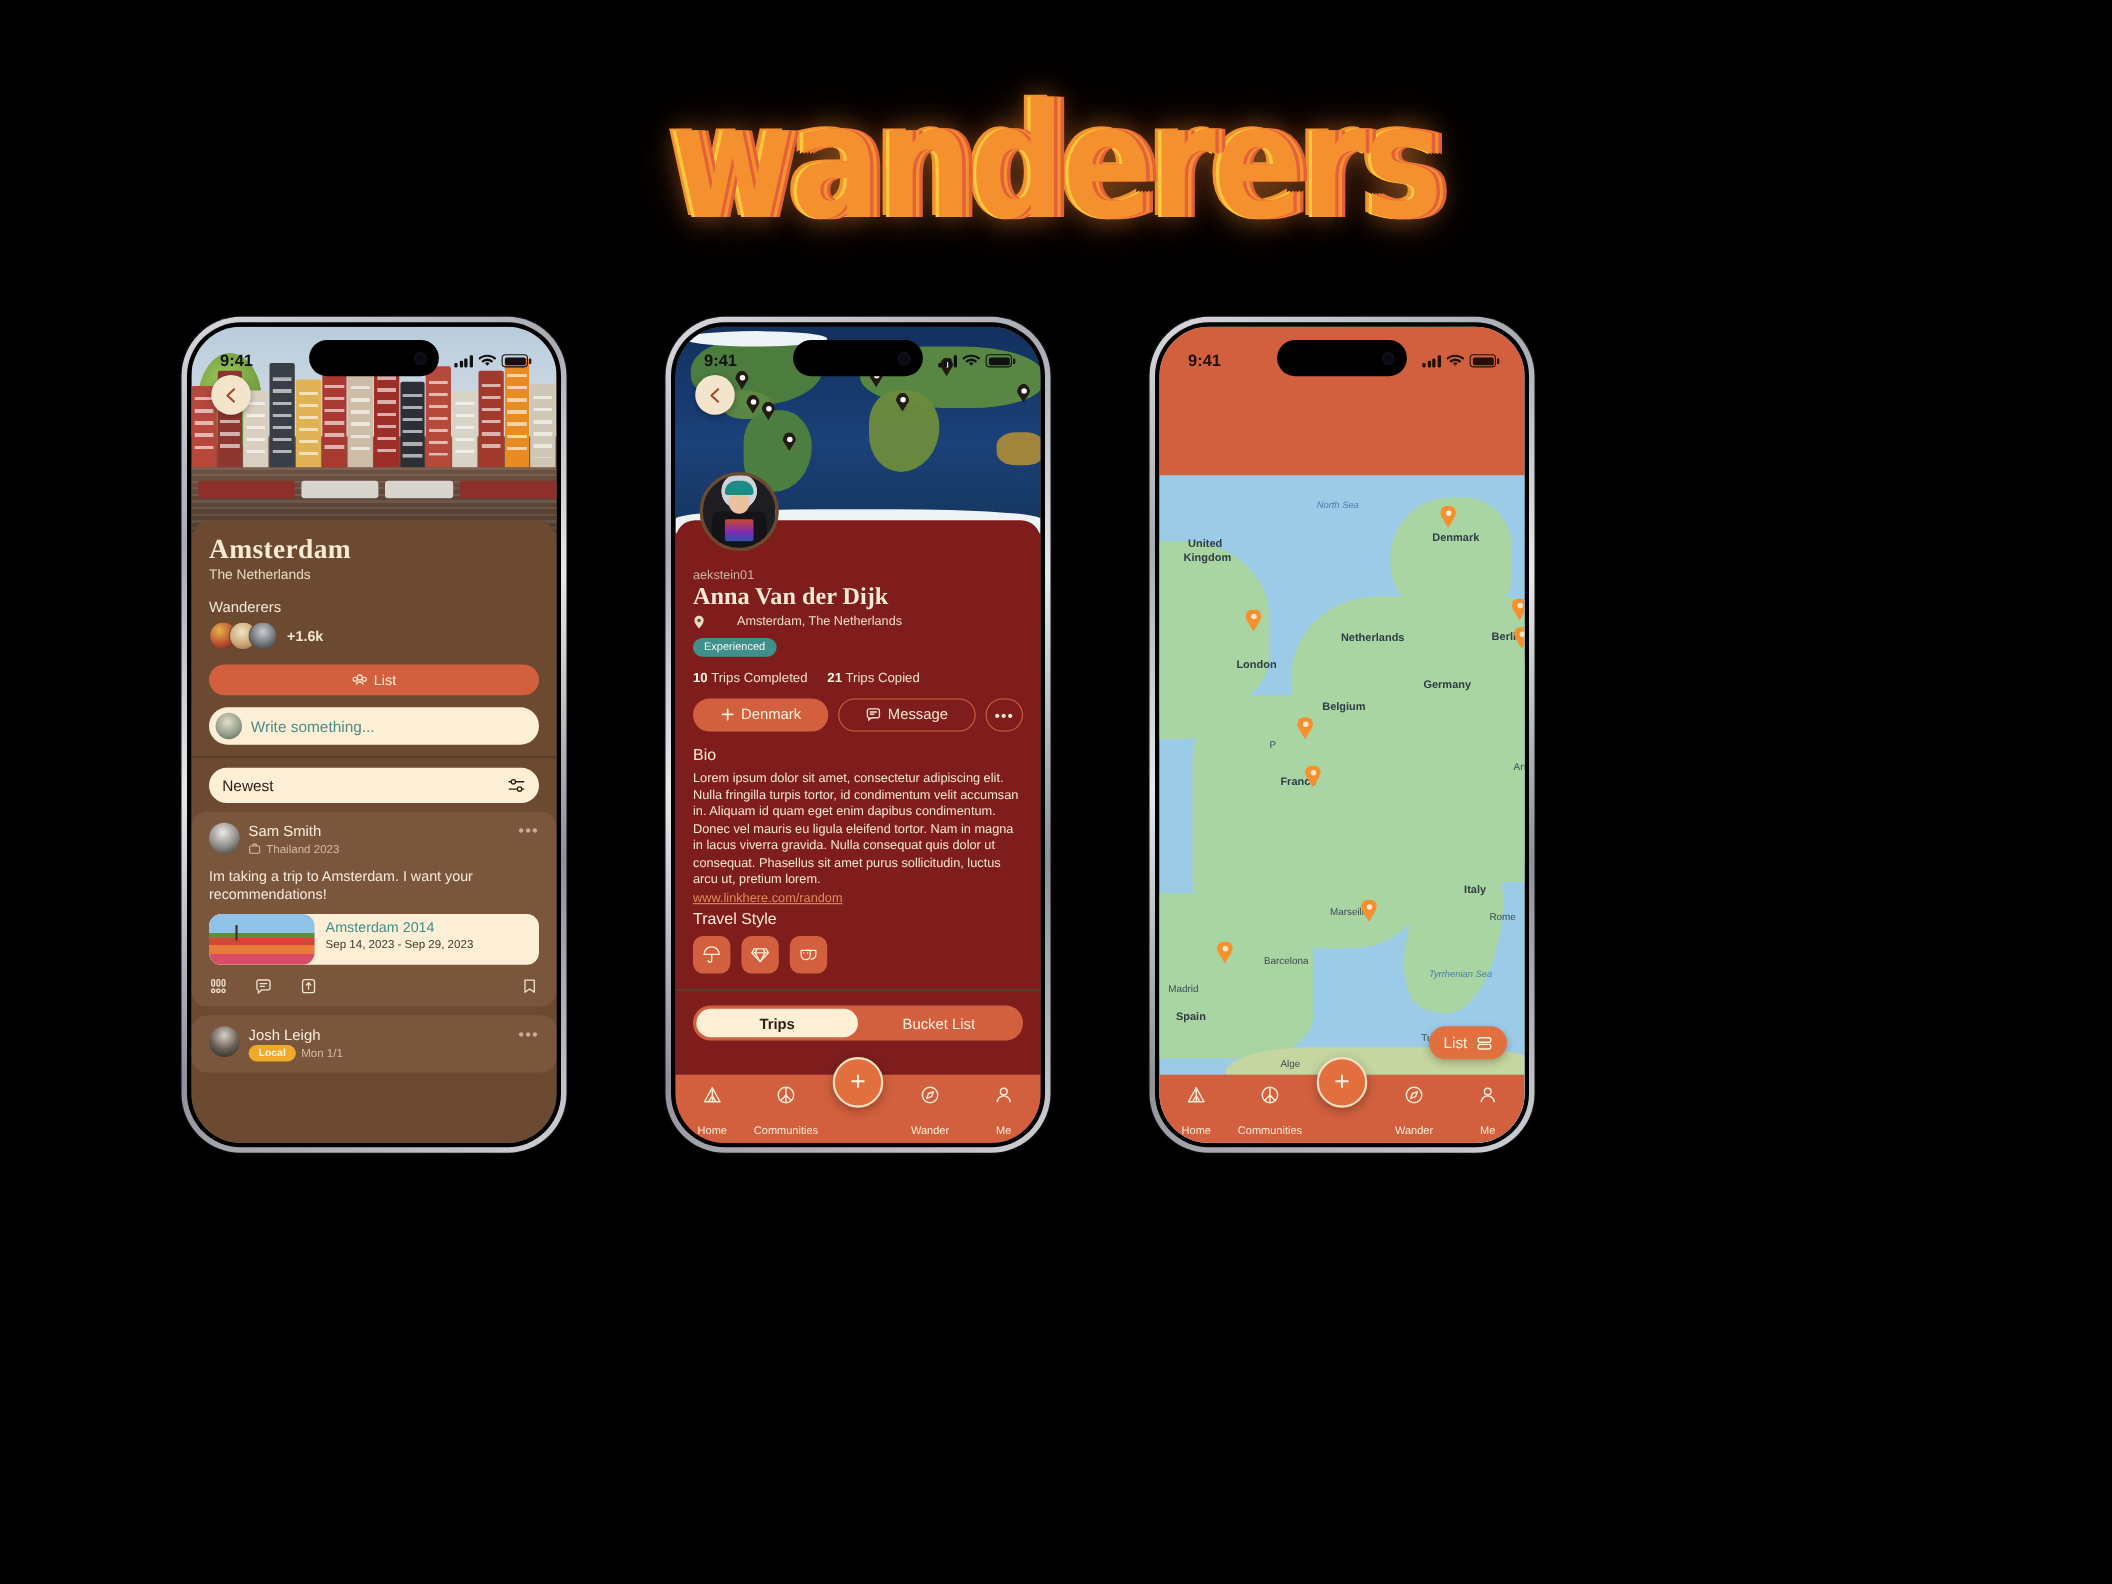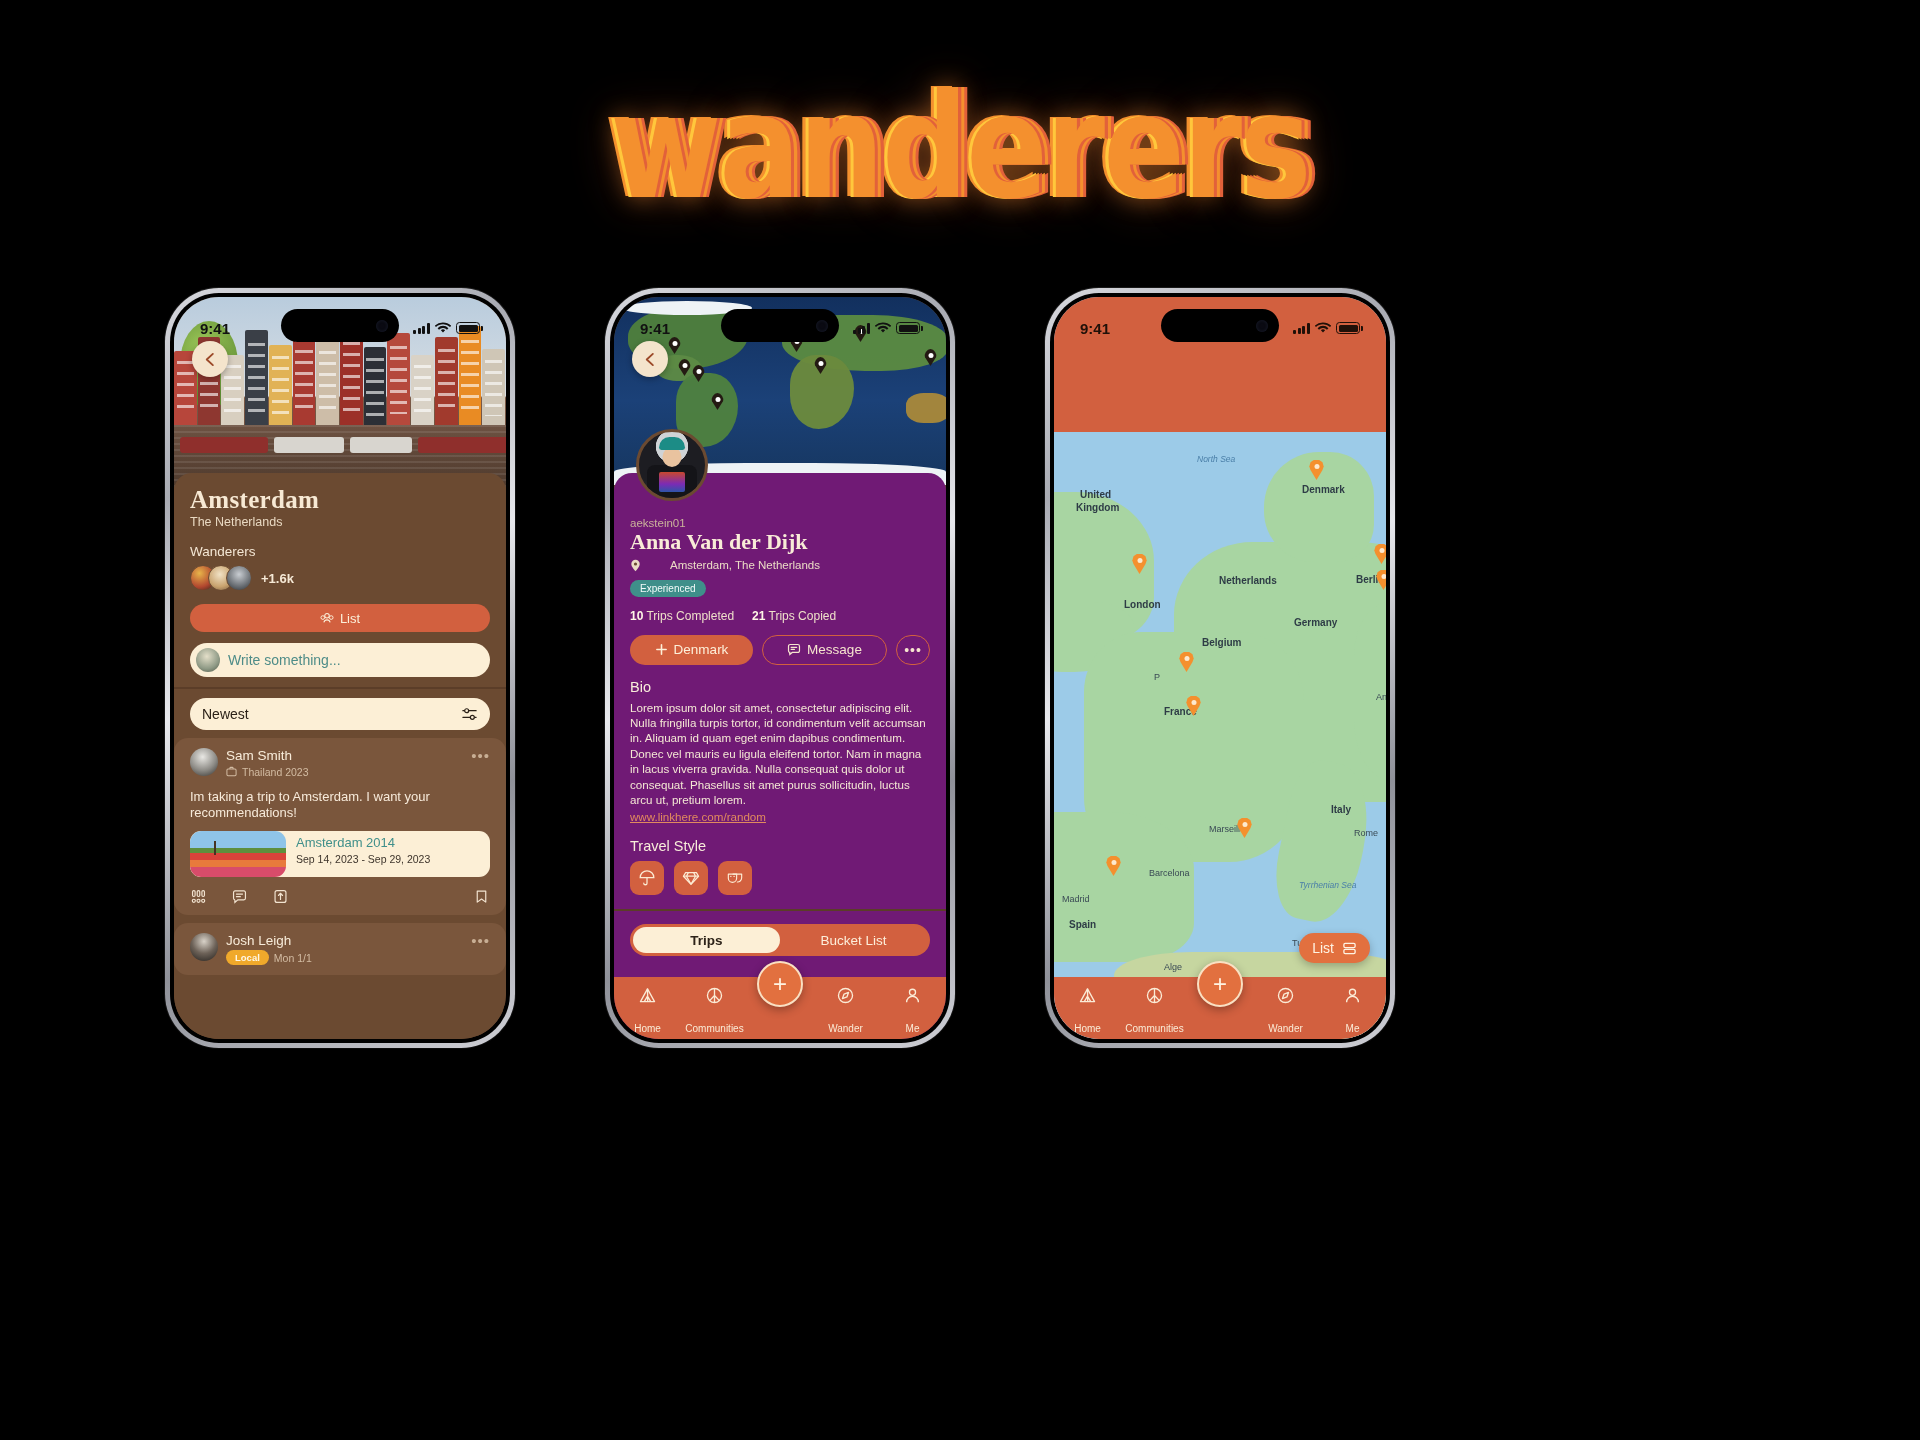--- a/index.html
+++ b/index.html
@@ -210,21 +210,21 @@
   .profile-pic{
     position:absolute;left:22px;top:132px;width:72px;height:72px;border-radius:50%;z-index:22;
     background:radial-gradient(circle at 50% 22%,#cfd3d6 0 26%,#1d1d22 27% 70%,#3a3c42 100%);
     border:3px solid #6B4A31;overflow:hidden;
   }
   .pp-hat{position:absolute;left:50%;transform:translateX(-50%);top:5px;width:26px;height:13px;border-radius:13px 13px 3px 3px;background:#1c8c86;}
   .pp-face{position:absolute;left:50%;transform:translateX(-50%);top:15px;width:19px;height:20px;border-radius:50%;background:#e9c39f;}
   .pp-shirt{position:absolute;left:50%;transform:translateX(-50%);top:33px;width:50px;height:40px;background:#141418;border-radius:8px 8px 0 0;}
   .pp-art{position:absolute;left:50%;transform:translateX(-50%);top:40px;width:26px;height:20px;background:linear-gradient(#c9482e,#7c2bb5 60%,#2e55a8);border-radius:2px;}
   .body2{
-    position:absolute;top:176px;left:0;right:0;bottom:0;background:#701a75;border-radius:18px 18px 0 0;
+    position:absolute;top:176px;left:0;right:0;bottom:0;background:#7f1d1d;border-radius:18px 18px 0 0;
     padding:44px 16px 0 16px;overflow:hidden;
   }
   .handle{font-size:11.5px;color:#CBB49B;}
   .pfname{font-family:"Liberation Serif",serif;font-weight:700;font-size:22px;color:#F8EBD7;line-height:1.12;margin-top:1px;}
   .loc-row{display:flex;align-items:center;gap:5px;margin-top:4px;}
   .loc-row .lt{font-size:11.5px;color:#EBDBC5;margin-left:24px;}
   .chip-exp{
     display:inline-block;margin-top:8px;background:#3F8F8A;color:#F3FBFA;
     font-size:10px;padding:3px 10px;border-radius:9px;
   }
@@ -240,21 +240,21 @@
     flex:1;height:30px;border-radius:15px;border:1.6px solid #D2603F;color:#F6E4CE;
     display:flex;align-items:center;justify-content:center;gap:6px;font-size:13.5px;
   }
   .btn-more{
     width:34px;height:30px;border-radius:15px;border:1.6px solid #D2603F;color:#F6E4CE;
     display:flex;align-items:center;justify-content:center;font-size:14px;letter-spacing:1px;
   }
   .h-bio{font-size:14.5px;color:#F8ECDA;margin-top:14px;}
   .bio-txt{font-size:11.6px;line-height:1.33;color:#F4E7D4;margin-top:5px;}
   .bio-link{color:#E18A5E;text-decoration:underline;font-size:11.6px;}
-  .h-style{font-size:14.5px;color:#F8ECDA;margin-top:13px;}
+  .h-style{font-size:14.5px;color:#F8ECDA;margin-top:3px;}
   .style-row{display:flex;gap:10px;margin-top:7px;}
   .style-ic{
     width:34px;height:34px;border-radius:9px;background:#D2603F;
     display:flex;align-items:center;justify-content:center;color:#FCEAD2;
   }
   .style-ic svg{width:18px;height:18px;}
   .divider2{height:2px;background:#5B3D28;margin:14px -16px 0 -16px;}
   .tabs2{display:flex;margin-top:13px;background:#D2603F;border-radius:17px;height:32px;padding:3px;}
   .tab2{flex:1;display:flex;align-items:center;justify-content:center;font-size:13.5px;color:#FDEEDA;border-radius:14px;}
   .tab2.active{background:#FCEFD6;color:#2D2319;font-weight:700;}

